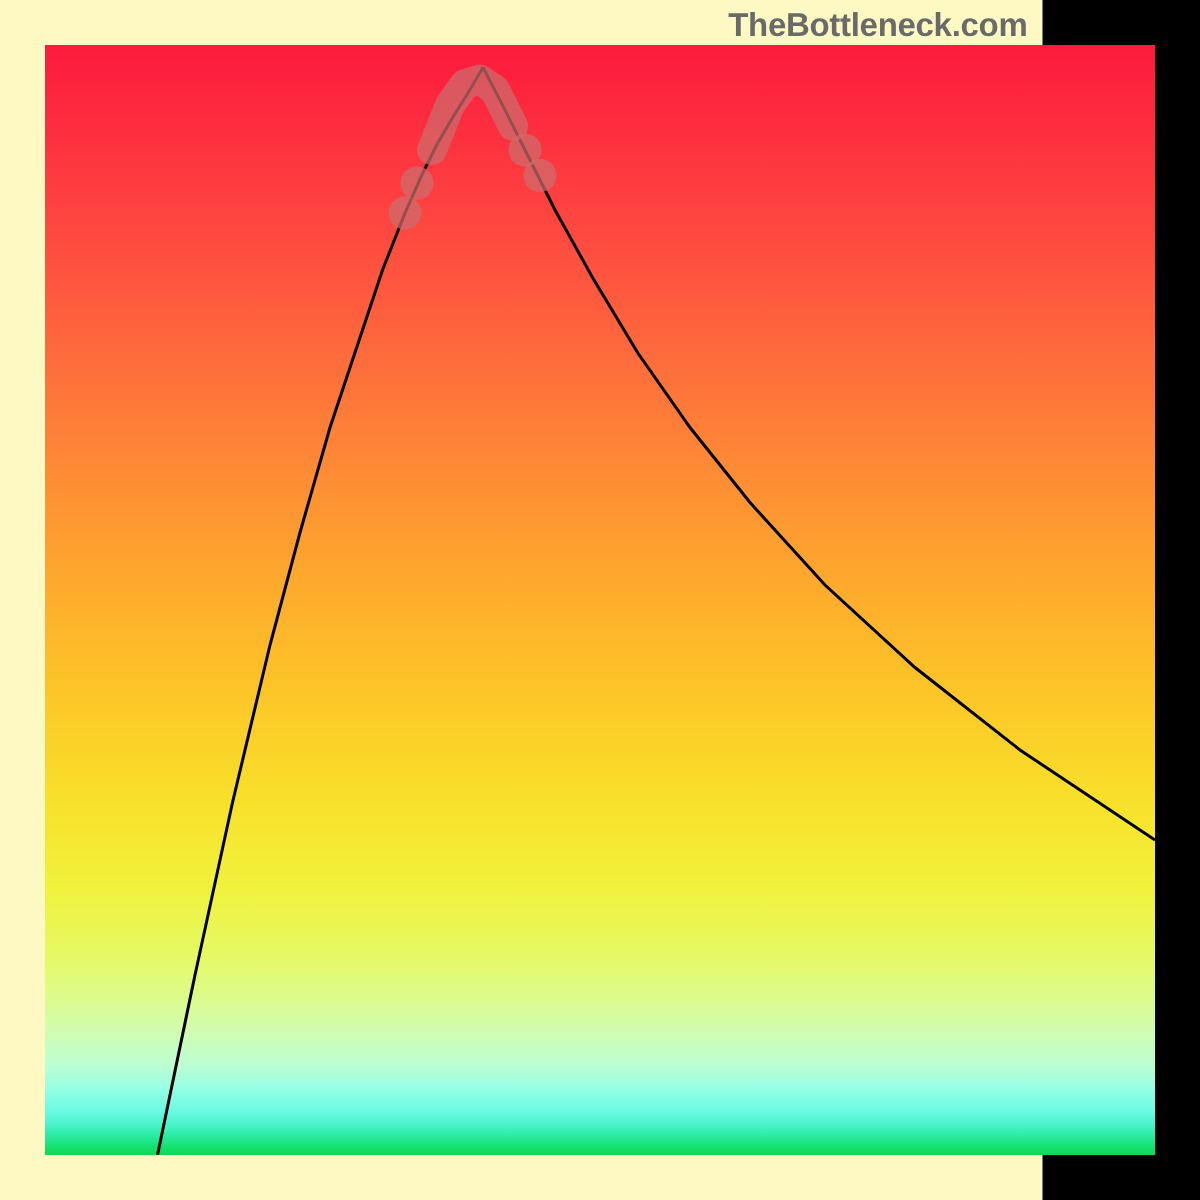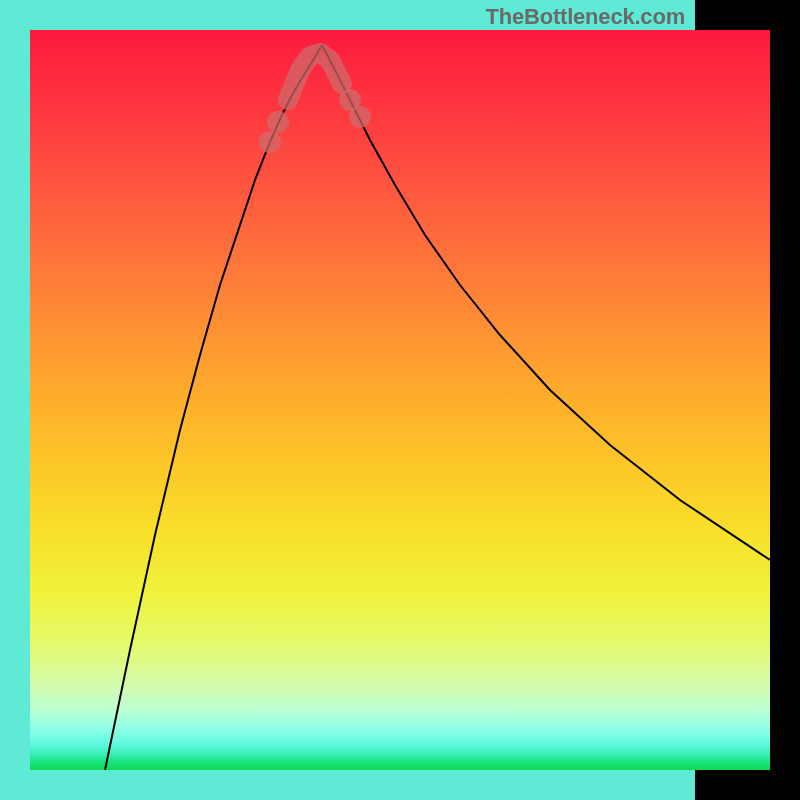--- a/index.html
+++ b/index.html
@@ -1,21 +1,21 @@
 <!DOCTYPE html>
 <html><head>
 <meta charset="utf-8">
 <style>
   * { margin: 0; padding: 0; box-sizing: border-box; }
   html, body { width: 800px; height: 800px; overflow: hidden; background: #000; }
   .frame {
     position: relative;
     width: 695px;
     height: 800px;
-    background: #5eead4;
+    background: #fef9c3;
   }
   .watermark {
     position: absolute;
     top: 4px;
     right: 10px;
     font-family: Arial, Helvetica, sans-serif;
     font-size: 22px;
     font-weight: 600;
     color: #6a6a6a;
     letter-spacing: -0.2px;

